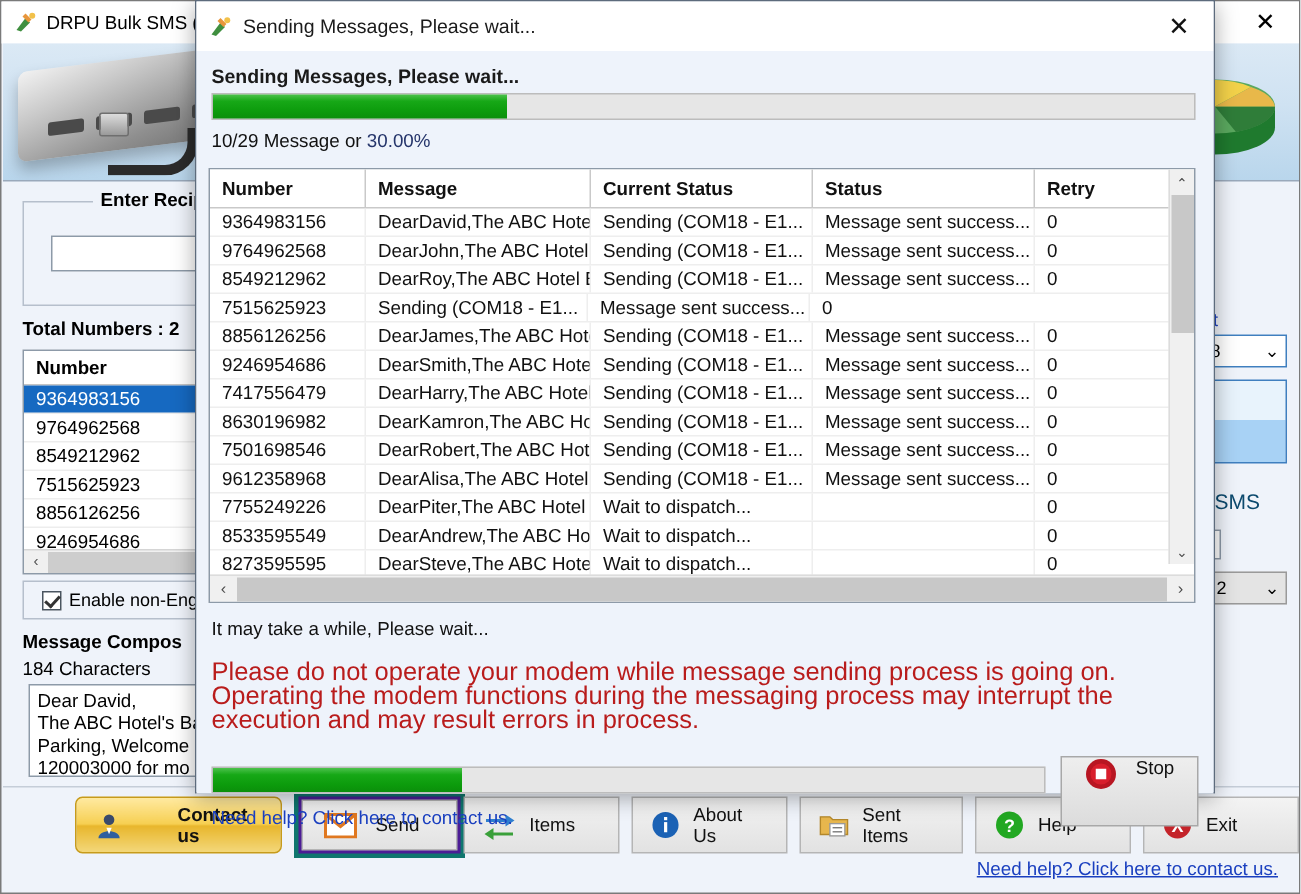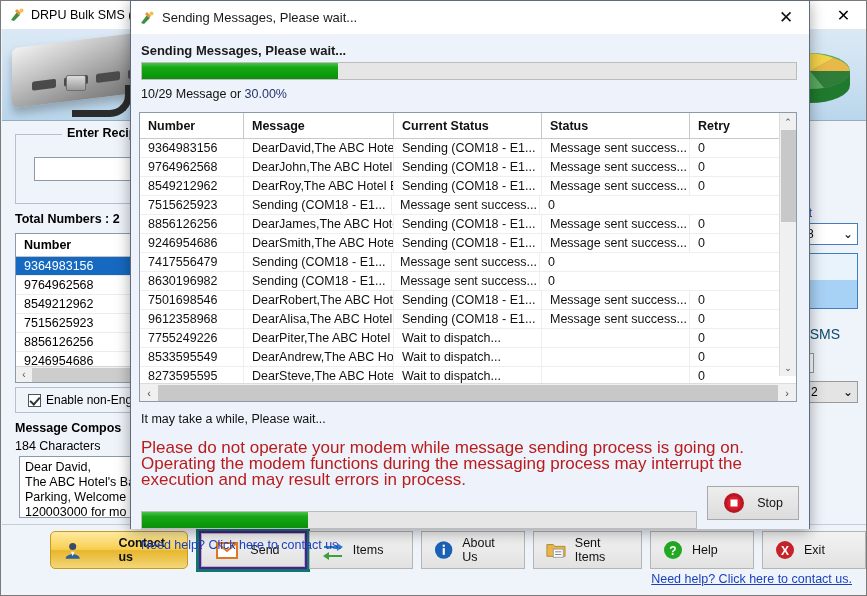--- a/index.html
+++ b/index.html
@@ -275,24 +275,24 @@
   .hscroll .arrow { width: 18px; text-align: center; font-size: 11px; color: #4b4b4b; }
   .hscroll .hthumb { height: 16px; background: #c8c8c8; flex: 1; }
 
   .note1 { position: absolute; left: 10px; top: 378px; font-size: 12.5px; color: #111; }
   .note2 {
     position: absolute; left: 10px; top: 406px; width: 650px;
     font-size: 17px; color: #b91c1c; line-height: 16px;
   }
   .pbar-bottom { left: 10px; top: 477px; width: 556px; height: 18px; }
   .stop-btn {
-    position: absolute; right: 10px; top: 452px; width: 92px; height: 34px;
+    position: absolute; right: 10px; top: 470px; width: 92px; height: 47px;
     background: linear-gradient(180deg,#eeeeee,#dcdcdc);
     border: 1px solid #a8a8a8;
-    display: flex; align-items: center; justify-content: center; gap: 12px;
+    display: flex; justify-content: center; gap: 12px;
     font-size: 12.5px; color: #111;
   }
   .dlg-help {
     position: absolute; left: 10px; top: 504px;
     color: #1a3fbf; font-size: 12.5px;
   }
 </style>
 </head>
 <body>
 
@@ -539,26 +539,28 @@
             </div>
             <div class="grid-row">
               <div class="c-num">9246954686</div>
               <div class="c-msg">DearSmith,The ABC Hote</div>
               <div class="c-cur">Sending (COM18 - E1...</div>
               <div class="c-sta">Message sent success...</div>
               <div class="c-ret">0</div>
             </div>
             <div class="grid-row">
               <div class="c-num">7417556479</div>
+              <div class="c-msg">DearHarry,The ABC Hotel</div>
               <div class="c-cur">Sending (COM18 - E1...</div>
               <div class="c-sta">Message sent success...</div>
               <div class="c-ret">0</div>
             </div>
             <div class="grid-row">
               <div class="c-num">8630196982</div>
+              <div class="c-msg">DearKamron,The ABC Ho</div>
               <div class="c-cur">Sending (COM18 - E1...</div>
               <div class="c-sta">Message sent success...</div>
               <div class="c-ret">0</div>
             </div>
             <div class="grid-row">
               <div class="c-num">7501698546</div>
               <div class="c-msg">DearRobert,The ABC Hot</div>
               <div class="c-cur">Sending (COM18 - E1...</div>
               <div class="c-sta">Message sent success...</div>
               <div class="c-ret">0</div>

